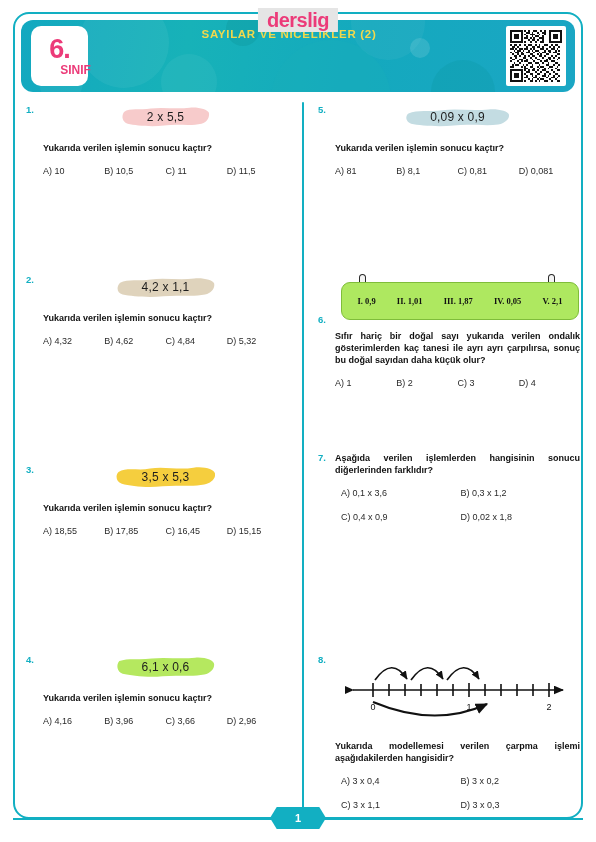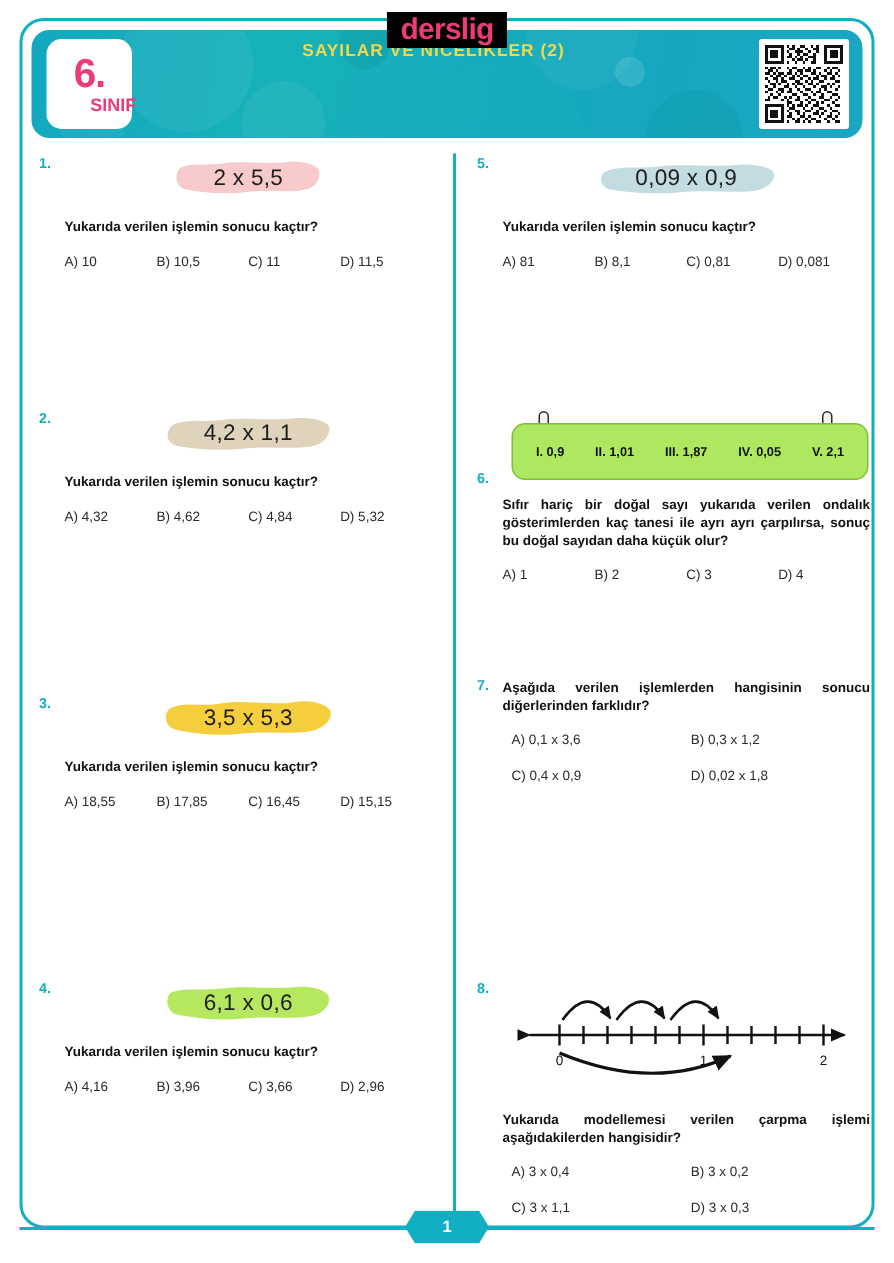--- a/index.html
+++ b/index.html
@@ -96,21 +96,21 @@
     padding: 4px;
     border-radius: 2px;
   }
   .qr-box svg { display: block; width: 100%; height: 100%; }
 
   
   .logo-notch {
     position: absolute;
     left: 50%; top: -12px;
     transform: translateX(-50%);
-    background: #000000;
+    background: #e5e5e5;
     padding: 0 9px;
     z-index: 5;
   }
   .logo-text {
     font-size: 20px; font-weight: bold;
     color: #EC3B79; letter-spacing: -0.5px;
     line-height: 24px;
   }
 
   
@@ -141,21 +141,21 @@
 
   
   .expr-row {
     display: flex; justify-content: center;
     margin-bottom: 12px;
   }
   .expr {
     position: relative;
     display: inline-block;
     padding: 6px 26px 6px 26px;
-    font-size: 15px;
+    font-size: 12px;
     color: #1d1d1d;
     text-align: center;
   }
   .expr .hl {
     position: absolute;
     left: 0; top: 2px; right: 0; bottom: 2px;
     z-index: 0;
   }
   .expr .hl svg { width: 100%; height: 100%; display: block; }
   .expr .txt { position: relative; z-index: 1; letter-spacing: 0.2px; }
@@ -210,20 +210,21 @@
   .pin-l { left: 18px; }
   .pin-r { left: 207px; }
   .board-items {
     position: absolute;
     left: 0; top: 8px;
     width: 238px; height: 38px;
     display: flex; align-items: center; justify-content: space-around;
     font-size: 8.5px; font-weight: bold;
     color: #111111;
     padding: 0 6px;
+    font-family: Liberation Serif, serif;
   }
 
   
   .numline-wrap {
     position: relative;
     margin: 2px 0 8px 10px;
     width: 226px; height: 82px;
   }
   .numline-wrap svg { display: block; }
 

